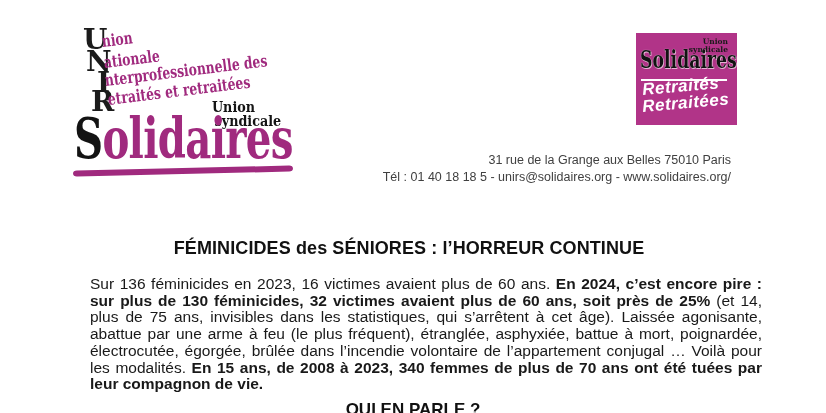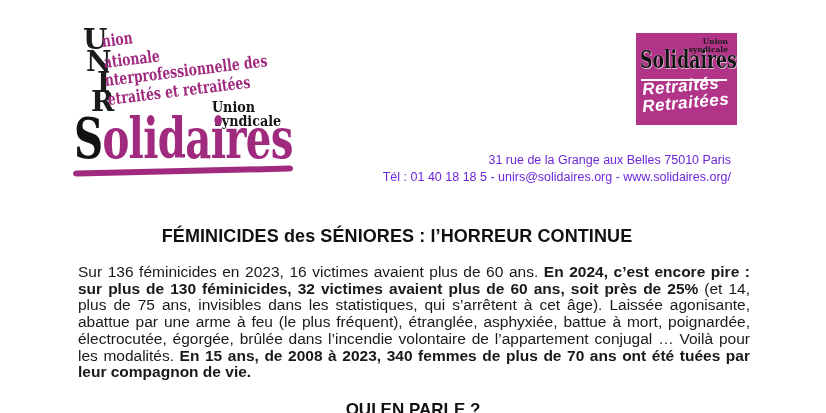--- a/index.html
+++ b/index.html
@@ -67,32 +67,32 @@
     position:absolute;left:7px;font-weight:bold;font-style:italic;font-size:17px;
     line-height:17px;color:#ffffff;transform:rotate(-5deg);transform-origin:left bottom;
     white-space:nowrap;letter-spacing:0.5px;
   }
   .sq-ret1{top:48px;}
   .sq-ret2{top:65px;}
 
   
   .address{
     position:absolute;right:95px;top:152px;text-align:right;
-    font-size:12.5px;line-height:16.5px;color:#6d28d9;
+    font-size:12.5px;line-height:16.5px;color:#404040;
   }
 
   
   .title{
-    position:absolute;left:0;top:226px;width:794px;margin:0;text-align:center;
+    position:absolute;left:0;top:226px;width:794px;margin:12px;text-align:center;
     font-size:18px;font-weight:bold;color:#111111;letter-spacing:0.1px;
   }
 
   
   .body-par{
-    position:absolute;left:78px;top:264px;width:672px;margin:0;
+    position:absolute;left:78px;top:264px;width:672px;margin:12px;
     font-size:15.5px;line-height:16.7px;text-align:justify;color:#191919;
   }
   .body-par span.b{font-weight:bold;}
 
   
   .footer-heading{
     position:absolute;left:0;top:400px;width:826px;text-align:center;
     font-size:17px;font-weight:bold;color:#111111;
   }
 </style>

